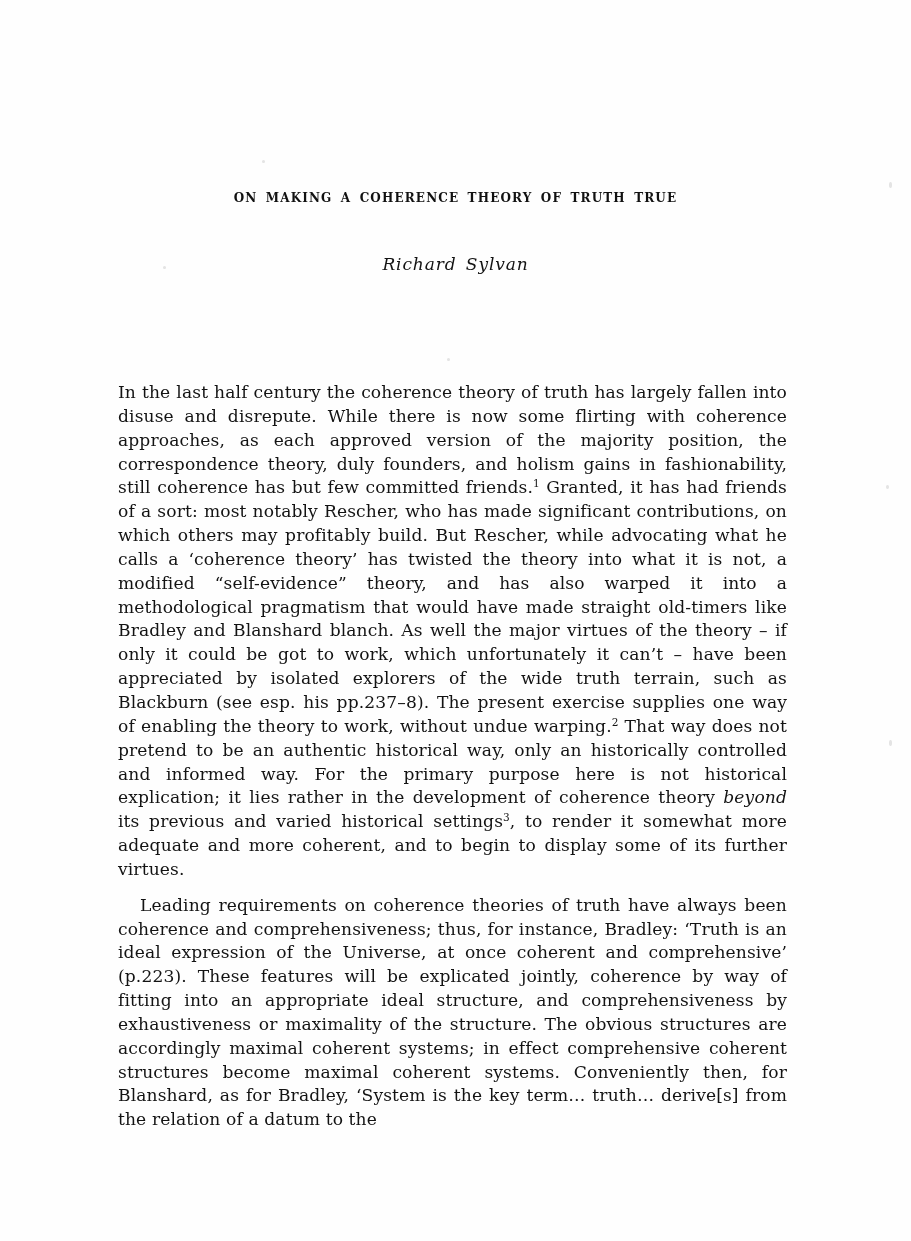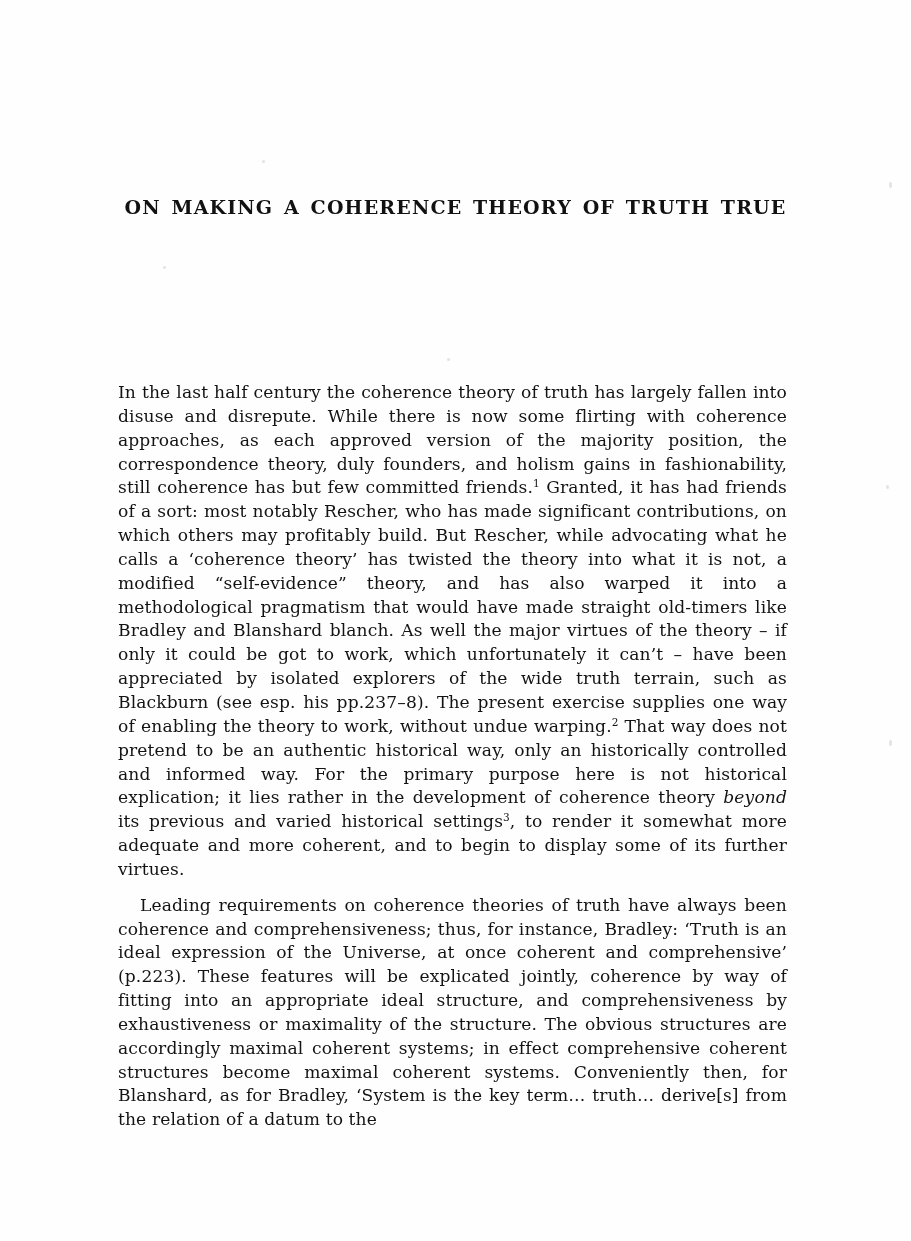--- a/index.html
+++ b/index.html
@@ -24,21 +24,21 @@
   }
 
   
   .article-title {
     position: absolute;
     left: 0;
     right: 0;
     top: 183px;
     text-align: center;
     font-family: "DejaVu Serif", "Liberation Serif", serif;
-    font-size: 19px;
+    font-size: 12px;
     letter-spacing: 1.15px;
     word-spacing: 3px;
     color: #111;
     white-space: nowrap;
   }
 
   
   .article-author {
     position: absolute;
     left: 0;
@@ -100,19 +100,20 @@
 
   <div class="speck" style="left:262px; top:160px; width:3px; height:3px;"></div>
   <div class="speck" style="left:889px; top:182px; width:3px; height:6px;"></div>
   <div class="speck" style="left:163px; top:266px; width:3px; height:3px;"></div>
   <div class="speck" style="left:447px; top:358px; width:3px; height:3px;"></div>
   <div class="speck" style="left:886px; top:485px; width:3px; height:4px;"></div>
   <div class="speck" style="left:889px; top:740px; width:3px; height:6px;"></div>
 
   <h1 class="article-title">ON MAKING A COHERENCE THEORY OF TRUTH TRUE</h1>
 
+  <div class="article-author">Richard Sylvan</div>
 
   <div class="body-col">
     <p class="para"><span>In the last half century the coherence theory of truth has largely fallen into disuse and disrepute. While there is now some flirting with coherence approaches, as each approved version of the majority position, the correspondence theory, duly founders, and holism gains in fashionability, still coherence has but few committed friends.</span><sup class="fn">1</sup><span> Granted, it has had friends of a sort: most notably Rescher, who has made significant contributions, on which others may profitably build. But Rescher, while advocating what he calls a ‘coherence theory’ has twisted the theory into what it is not, a modified “self-evidence” theory, and has also warped it into a methodological pragmatism that would have made straight old-timers like Bradley and Blanshard blanch. As well the major virtues of the theory – if only it could be got to work, which unfortunately it can’t – have been appreciated by isolated explorers of the wide truth terrain, such as Blackburn (see esp. his pp.237–8). The present exercise supplies one way of enabling the theory to work, without undue warping.</span><sup class="fn">2</sup><span> That way does not pretend to be an authentic historical way, only an historically controlled and informed way. For the primary purpose here is not historical explication; it lies rather in the development of coherence theory </span><i>beyond</i><span> its previous and varied historical settings</span><sup class="fn">3</sup><span>, to render it somewhat more adequate and more coherent, and to begin to display some of its further virtues.</span></p>
     <p class="para indent"><span>Leading requirements on coherence theories of truth have always been coherence and comprehensiveness; thus, for instance, Bradley: ‘Truth is an ideal expression of the Universe, at once coherent and comprehensive’ (p.223). These features will be explicated jointly, coherence by way of fitting into an appropriate ideal structure, and comprehensiveness by exhaustiveness or maximality of the structure. The obvious structures are accordingly maximal coherent systems; in effect comprehensive coherent structures become maximal coherent systems. Conveniently then, for Blanshard, as for Bradley, ‘System is the key term… truth… derive[s] from the relation of a datum to the</span></p>
   </div>
 
 </div>
 
 </body></html>

